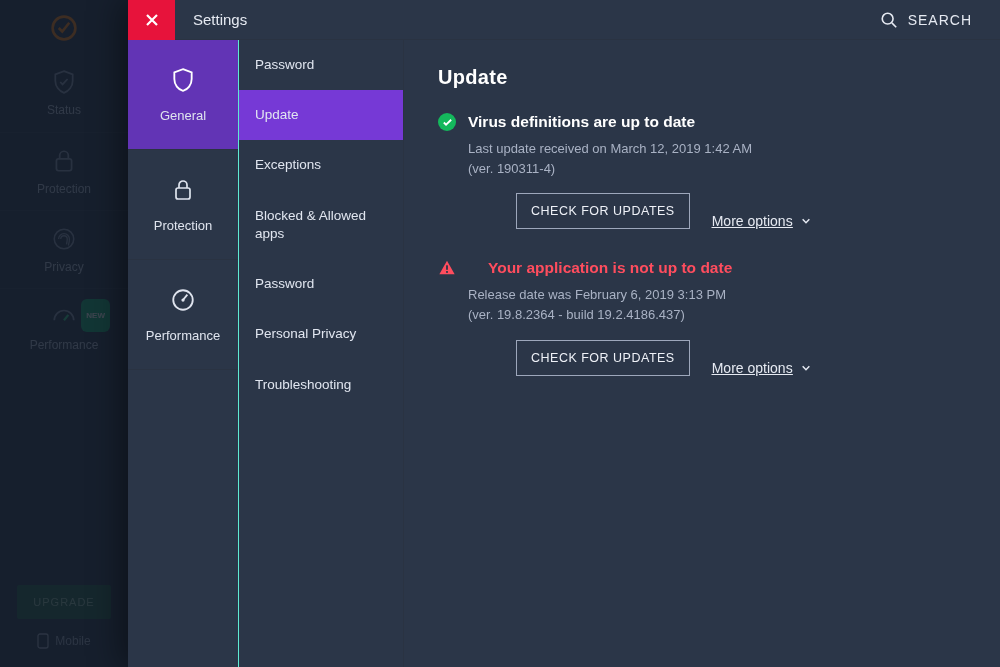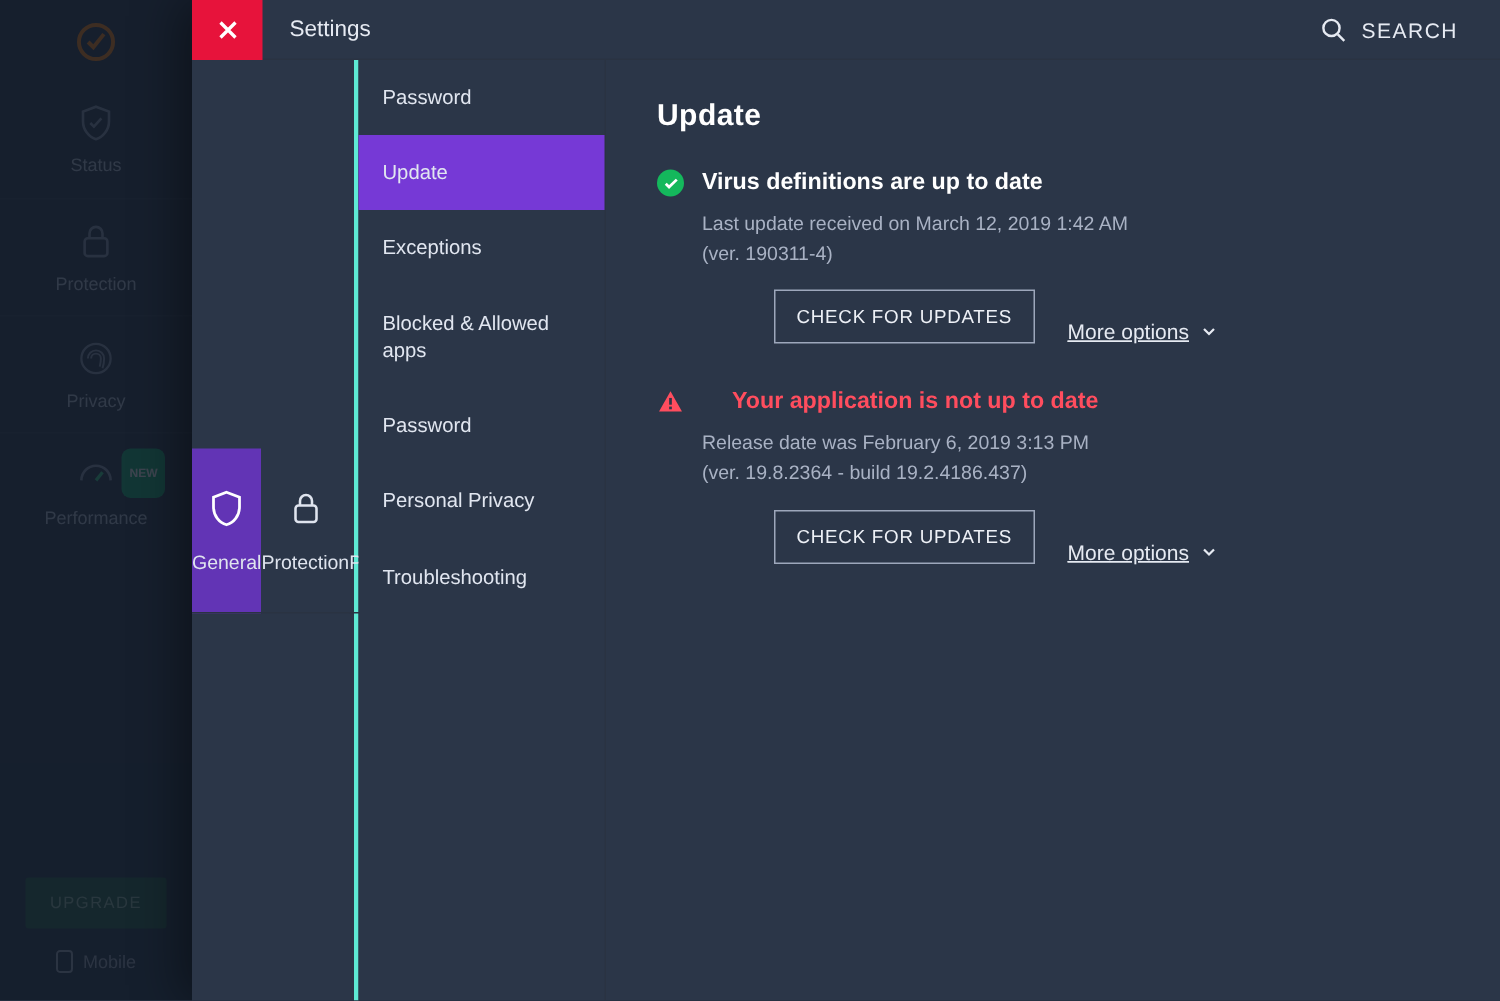--- a/index.html
+++ b/index.html
@@ -52,21 +52,21 @@
   .titlebar .flex { flex:1; }
   .search {
     display:flex; align-items:center; gap:10px; padding-right:28px; color:#e6eaf2;
     font-size:14px; letter-spacing:1px; cursor:pointer;text-align:right;
   }
 
   .body { flex:1; display:flex; }
 
   
   .rail {
-    width:111px; background:#2b3648; display:flex; flex-direction:row; border-right:3px solid #5eead4;align-items:center;
+    width:111px; background:#2b3648; display:flex; flex-direction:column; border-right:1px solid #5eead4;
   }
   .rail .rail-item {
     height:110px; display:flex; flex-direction:column; align-items:center; justify-content:center;
     gap:14px; font-size:13px; color:#dfe4ee; cursor:pointer; border-bottom:1px solid #2a3342;
   }
   .rail .rail-item.active { background:#6234b5; }
   .rail .rail-icon { width:28px; height:28px; display:flex; align-items:center; justify-content:center; }
 
   
   .submenu {

